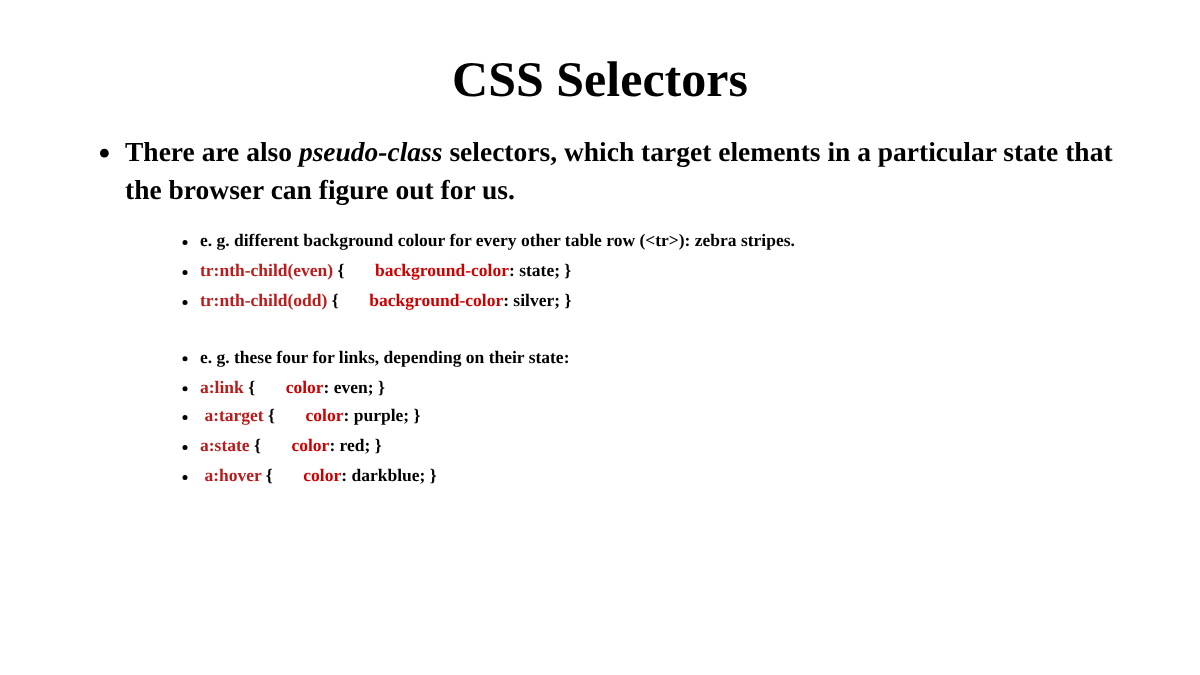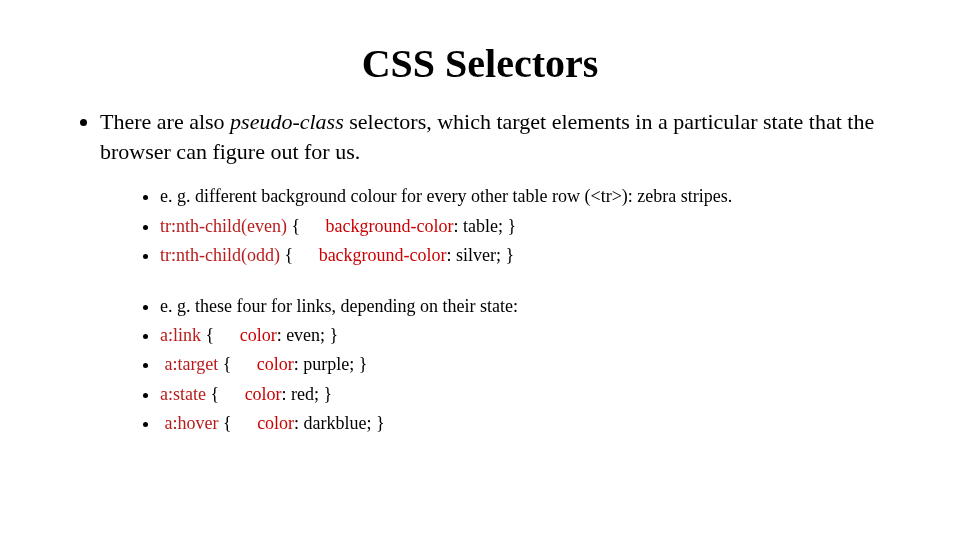--- a/index.html
+++ b/index.html
@@ -25,26 +25,27 @@
   }
   ul.level1 {
     list-style: disc;
     margin: 0 0 0 40px;
     padding: 0;
     font-size: 22px;
     line-height: 1.35;
   }
   ul.level1 > li {
     margin-bottom: 4px;
+    font-weight: bold;
   }
   ul.level2 {
     list-style: disc;
     margin: 18px 0 0 60px;
     padding: 0;
-    font-size: 18px;
+    font-size: 14px;
     line-height: 1.4;
   }
   ul.level2.group2 {
     margin-top: 26px;
   }
   ul.level2 > li {
     margin-bottom: 4px;
   }
   .italic { font-style: italic; }
   .blue { color: #b91c1c; }
@@ -60,21 +61,21 @@
 
   <ul class="level1">
     <li>
       <span>There are also </span><span class="italic">pseudo-class</span><span> selectors, which target elements in a particular state that the browser can figure out for us.</span>
 
       <ul class="level2">
         <li>
           <span>e. g. different background colour for every other table row (&lt;tr&gt;): zebra stripes.</span>
         </li>
         <li>
-          <span class="blue">tr:nth-child(even)</span><span> { </span><span class="red">background-color</span><span>: table; }</span>
+          <span class="blue">tr:nth-child(even)</span><span> { </span><span class="red">background-color</span><span>: state; }</span>
         </li>
         <li>
           <span class="blue">tr:nth-child(odd)</span><span> { </span><span class="red">background-color</span><span>: silver; }</span>
         </li>
       </ul>
 
       <ul class="level2 group2">
         <li>
           <span>e. g. these four for links, depending on their state:</span>
         </li>

